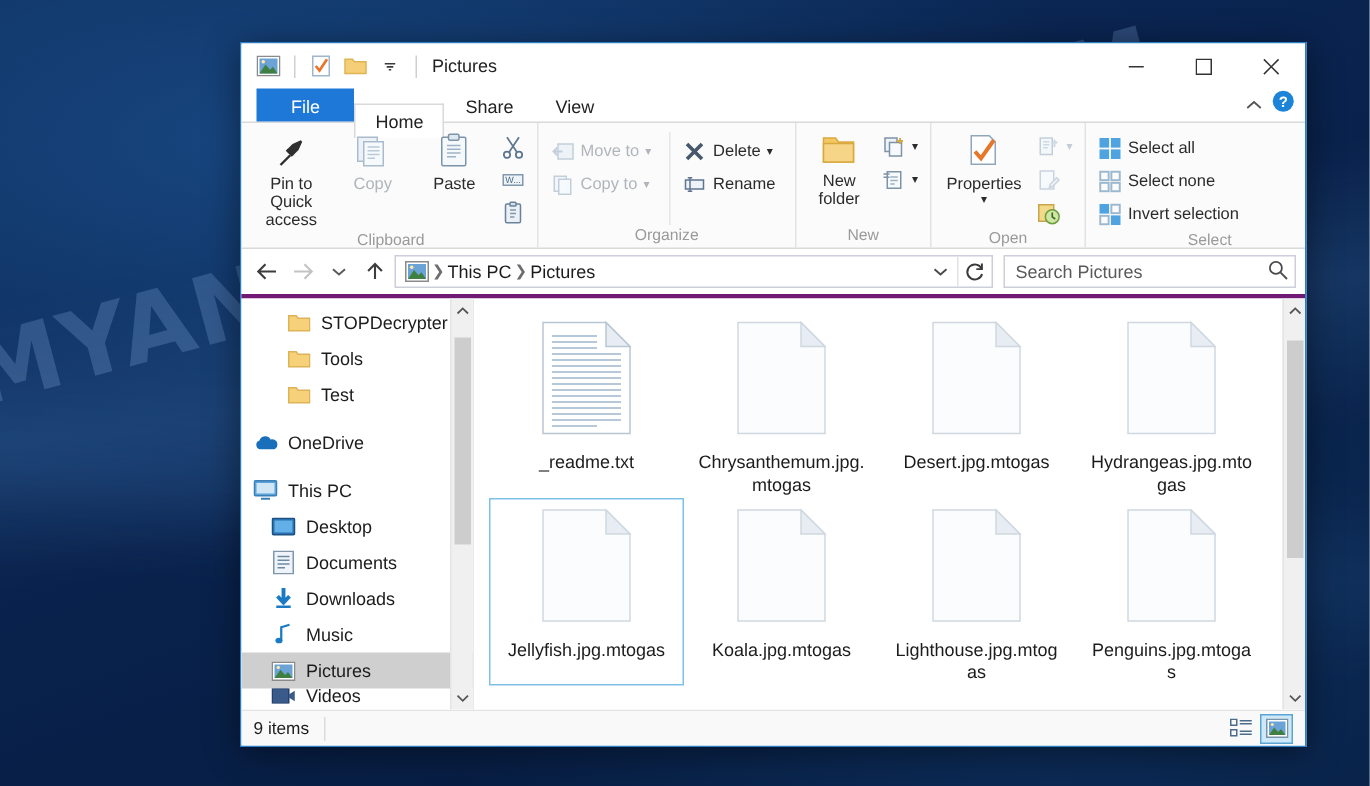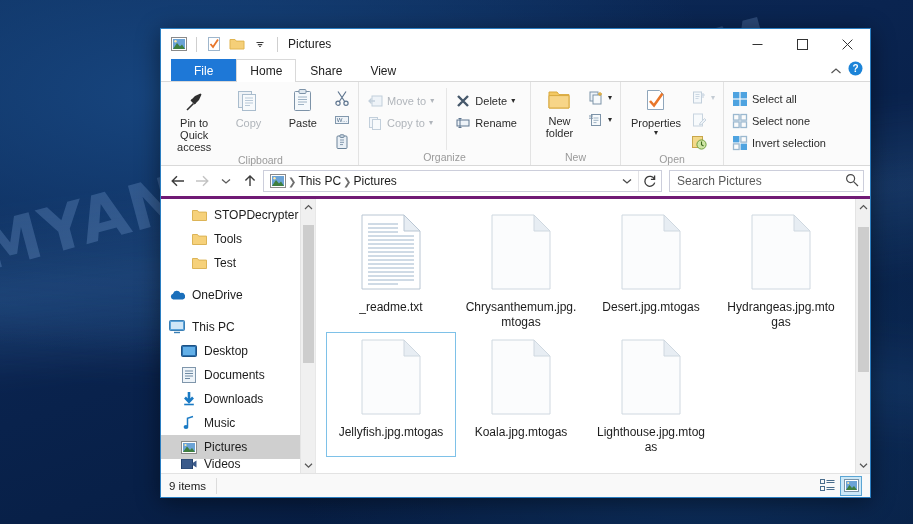--- a/index.html
+++ b/index.html
@@ -95,21 +95,21 @@
     display: flex; align-items: center;
     border: 1px solid transparent; border-bottom: none;
   }
   .tab.file {
     background: #1e78d7; color: #fff; padding: 0 22px;
     justify-content: center;
     margin-left: 10px;
   }
   .tab.active {
     background: #fff; border-color: #d9d9d9;
-    position: relative; top: 0; margin-bottom: -1px;
+    position: relative; top: 10px; margin-bottom: -1px;
   }
   .tabstrip .right {
     margin-left: auto; display: flex; align-items: center; gap: 6px; padding-right: 7px;
   }
 
   
   .ribbon {
     flex: 0 0 84px; height: 84px;
     background: #fbfbfb;
     border-bottom: 1px solid #d9d9d9;
@@ -549,20 +549,21 @@
                   <rect x="1" y="1" width="6.4" height="6.4" fill="#4ea3e0"></rect>
                   <rect x="8.9" y="1.5" width="5.6" height="5.6" fill="none" stroke="#9bb8cf" stroke-width="1.3"></rect>
                   <rect x="1.5" y="8.9" width="5.6" height="5.6" fill="none" stroke="#9bb8cf" stroke-width="1.3"></rect>
                   <rect x="8.6" y="8.6" width="6.4" height="6.4" fill="#4ea3e0"></rect>
                 </svg>
             </span>
             <span>Invert selection</span>
           </div>
         </div>
       </div>
+      <div class="rglabel" style="width:165px">Select</div>
     </div>
   </div>
 
   <div class="addrrow">
     <div class="navbtn">
       <svg width="16" height="14" viewBox="0 0 16 14">
           <path d="M14 7 H2.5 M7 2.2 L2.2 7 L7 11.8" fill="none" stroke="#3d3d3d" stroke-width="1.4"></path>
         </svg>
     </div>
     <div class="navbtn dis">
@@ -839,20 +840,29 @@
         <div class="tile">
           <span>
             <svg width="60" height="76" viewBox="0 0 60 76">
                 <path d="M1 1 h42 l16 16 v58 h-58 Z" fill="#fbfcfd" stroke="#cfd8e0"></path>
                 <path d="M43 1 v16 h16 Z" fill="#e7edf3" stroke="#cfd8e0"></path>
               </svg>
           </span>
           <span class="name">Lighthouse.jpg.mtogas</span>
         </div>
 
+        <div class="tile">
+          <span>
+            <svg width="60" height="76" viewBox="0 0 60 76">
+                <path d="M1 1 h42 l16 16 v58 h-58 Z" fill="#fbfcfd" stroke="#cfd8e0"></path>
+                <path d="M43 1 v16 h16 Z" fill="#e7edf3" stroke="#cfd8e0"></path>
+              </svg>
+          </span>
+          <span class="name">Penguins.jpg.mtogas</span>
+        </div>
       </div>
 
       <div class="vscroll">
         <div class="vsbtn">
           <svg width="9" height="7" viewBox="0 0 9 7">
               <path d="M1 5 L4.5 1.6 L8 5" fill="none" stroke="#555" stroke-width="1.2"></path>
             </svg>
         </div>
         <div class="vstrack">
           <div class="vsthumb" style="height:145px;margin-top:12px"></div>

